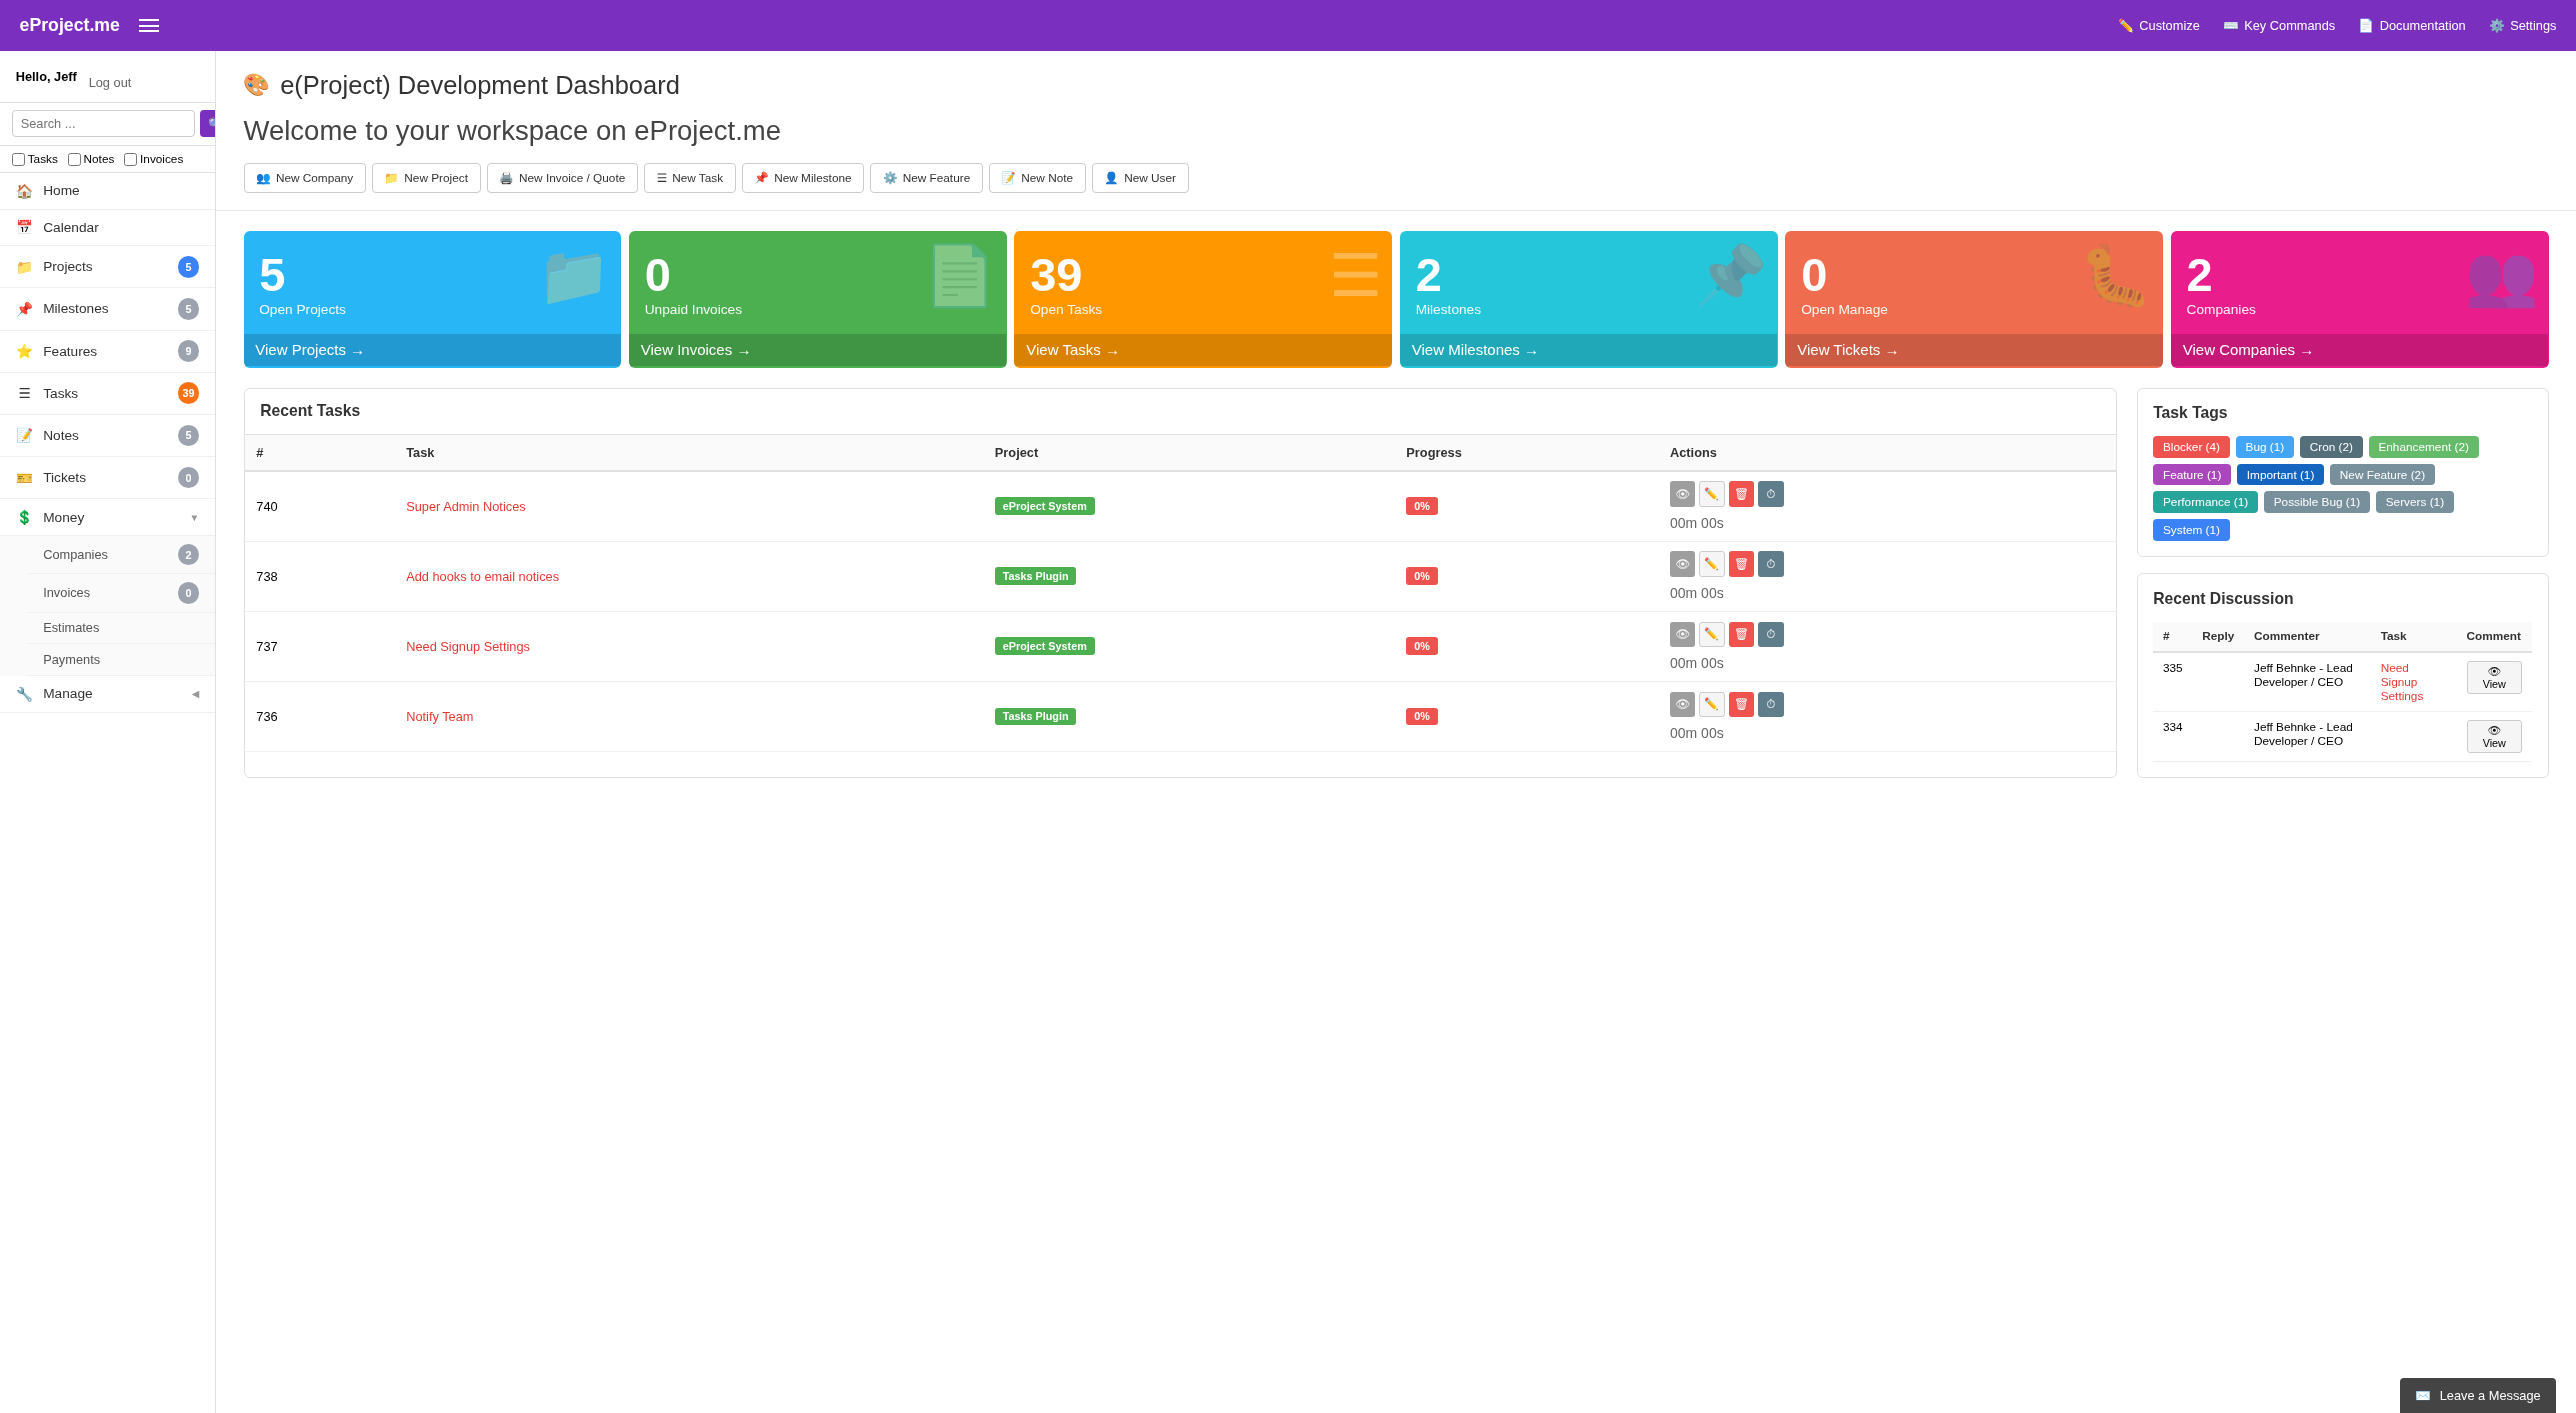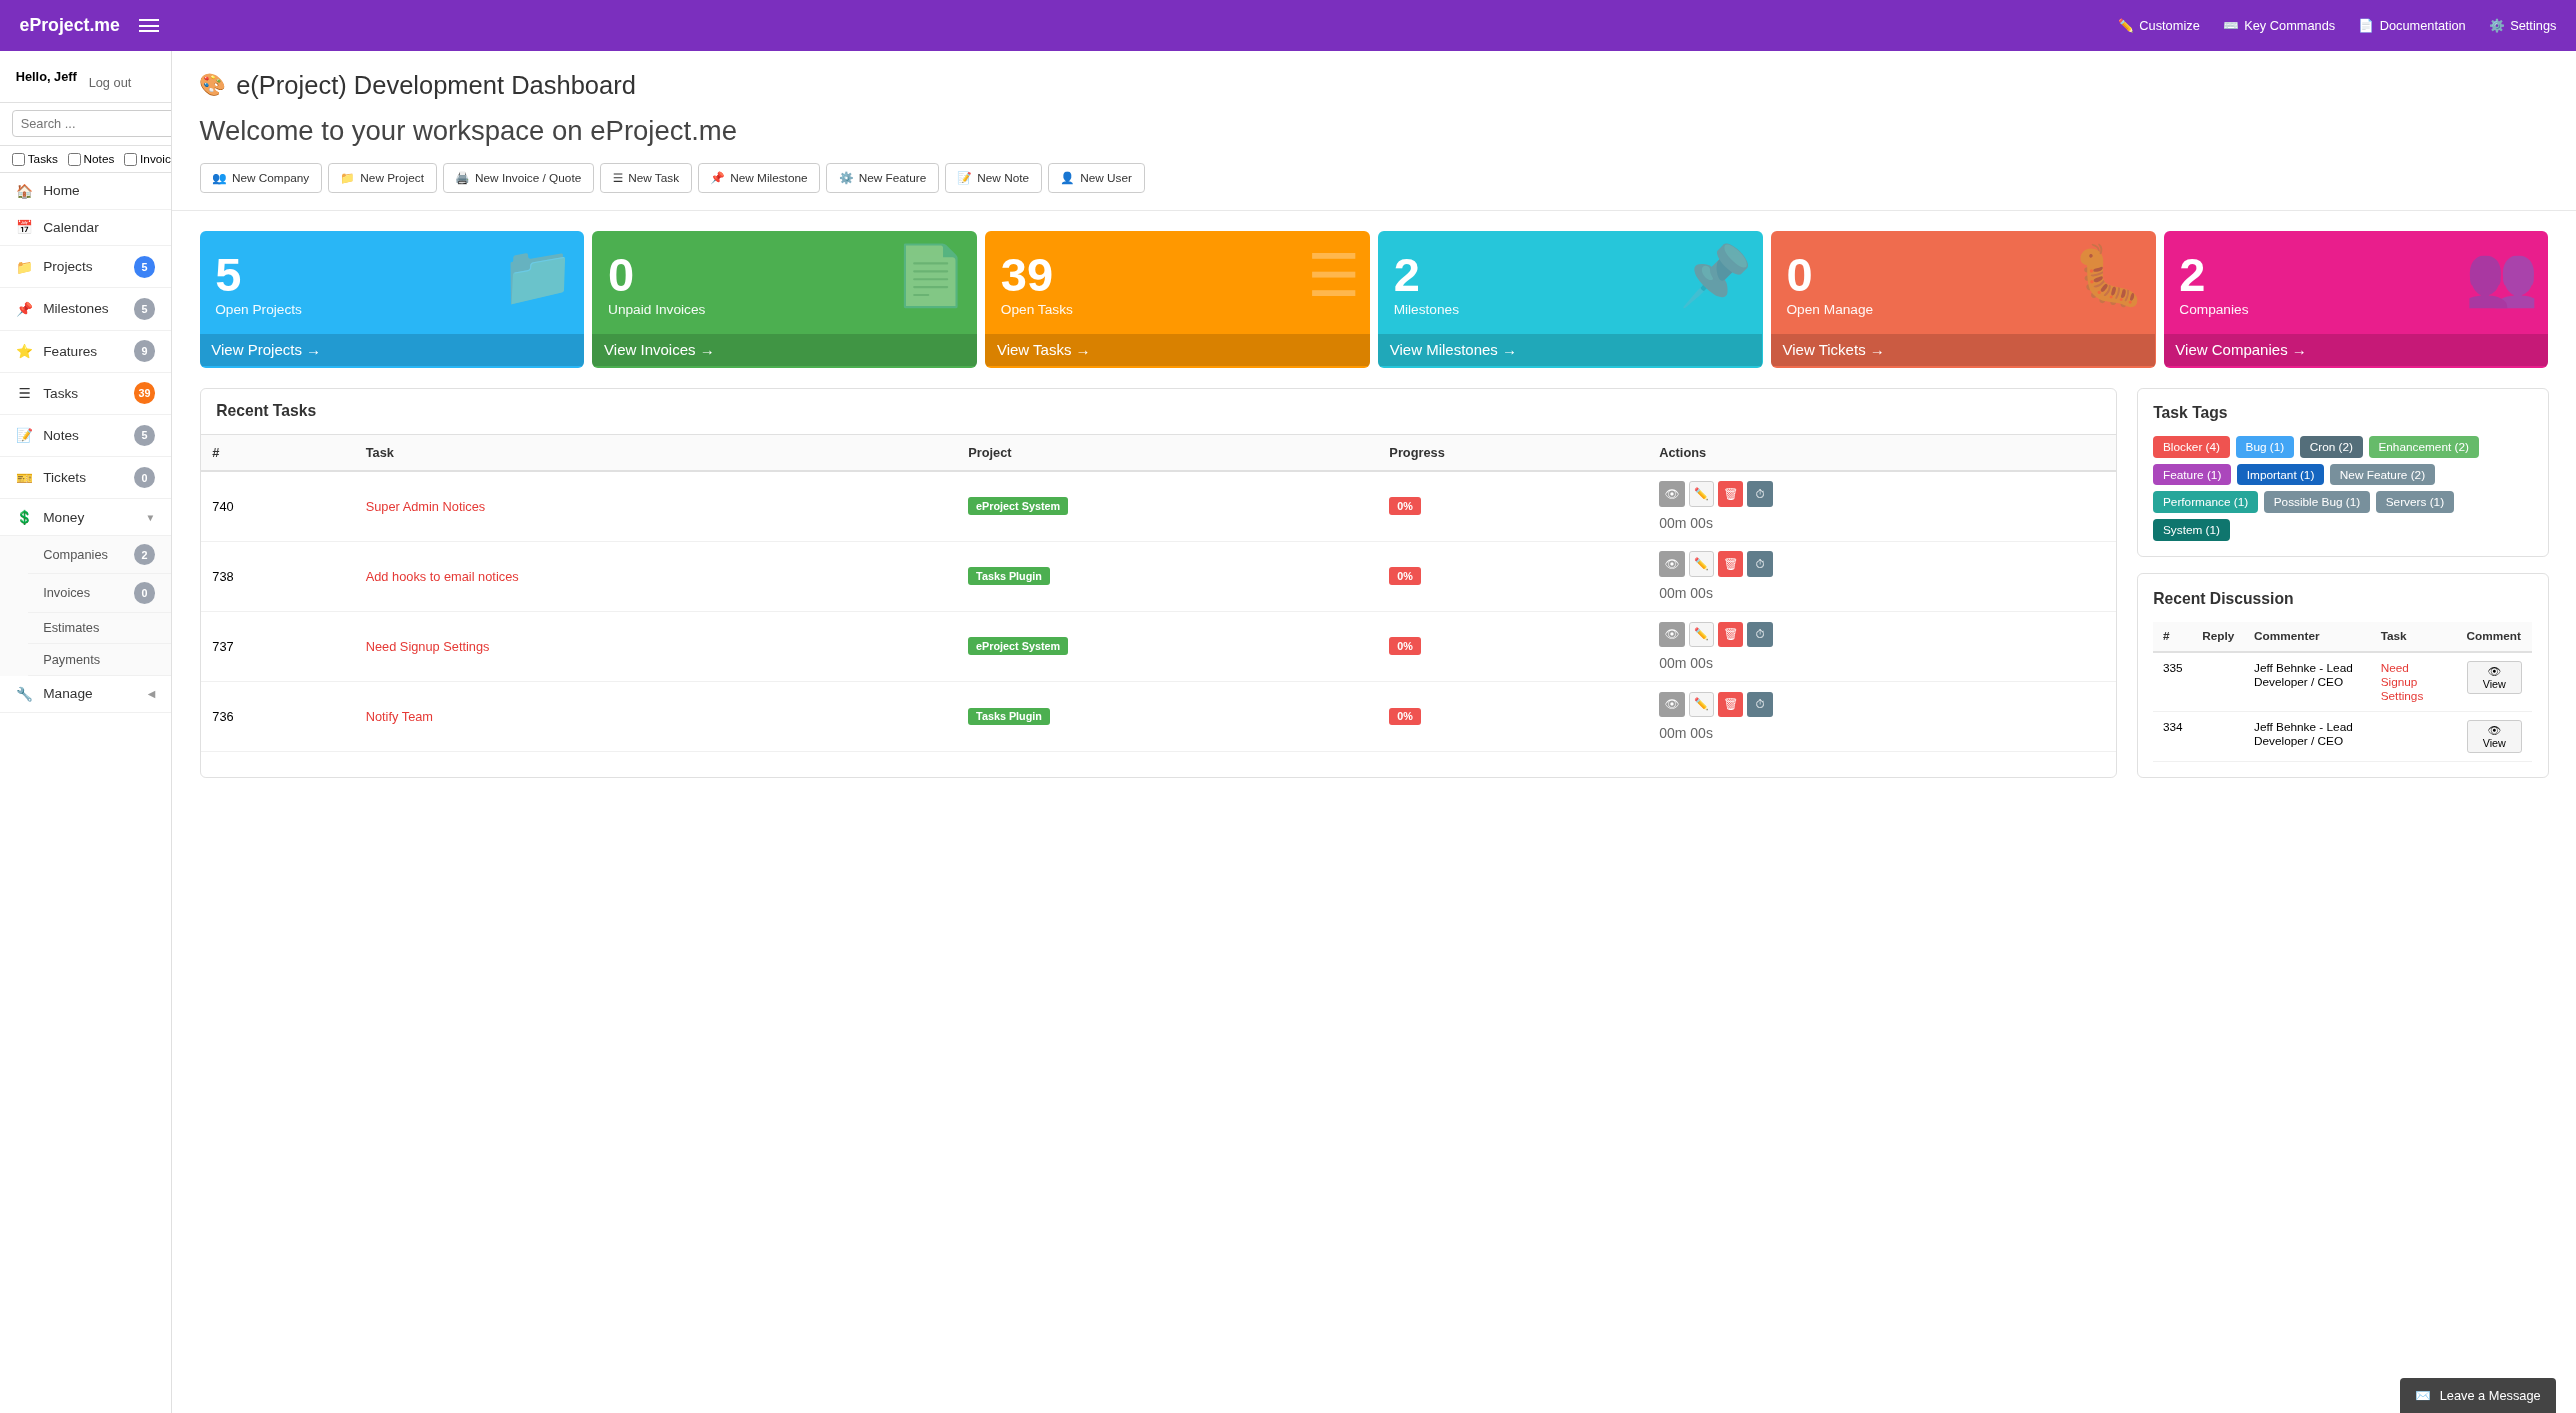--- a/index.html
+++ b/index.html
@@ -21,21 +21,21 @@
     .hamburger { display: flex; flex-direction: column; gap: 3.9px; cursor: pointer; }
     .hamburger span { width: 19.6px; height: 2px; background: white; display: block; }
     .top-nav-right { display: flex; align-items: center; gap: 23.6px; font-size: 12.8px; }
     .top-nav-right a { color: white; text-decoration: none; display: flex; align-items: center; gap: 4.9px; }
 
     
     .main-layout { display: flex; flex: 1; overflow: hidden; }
 
     
     .sidebar {
-      width: 172px;
+      width: 216px;
       background: white;
       border-right: 1px solid #e0e0e0;
       display: flex;
       flex-direction: column;
       flex-shrink: 0;
       overflow-y: auto;
     }
     .sidebar-user { padding: 11.8px 15.7px; display: flex; align-items: center; gap: 11.8px; border-bottom: 1px solid #e0e0e0; font-size: 12.8px; }
     .sidebar-user .hello { font-weight: bold; }
     .sidebar-user .logout { color: #666; cursor: pointer; margin-top: 12px; }
@@ -164,21 +164,21 @@
     .tags-list { display: flex; flex-wrap: wrap; gap: 5.9px; }
     .tag { padding: 3.9px 9.8px; border-radius: 3.9px; font-size: 11.8px; color: white; cursor: pointer; font-weight: 500; }
     .tag-red { background: #EF5350; }
     .tag-blue { background: #42A5F5; }
     .tag-dark { background: #546E7A; }
     .tag-green { background: #66BB6A; }
     .tag-purple { background: #AB47BC; }
     .tag-darkblue { background: #1565C0; }
     .tag-gray { background: #78909C; }
     .tag-teal { background: #26A69A; }
-    .tag-orange { background: #0f766e; }
+    .tag-orange { background: #3b82f6; }
 
     
     .discussion-table { width: 100%; border-collapse: collapse; }
     .discussion-table th { padding: 7.9px 9.8px; text-align: left; font-size: 11.8px; font-weight: bold; color: #333; border-bottom: 2px solid #e0e0e0; background: #fafafa; }
     .discussion-table td { padding: 7.9px 9.8px; font-size: 11.8px; border-bottom: 1px solid #f0f0f0; vertical-align: top; }
     .view-btn { background: #f5f5f5; border: 1px solid #ccc; border-radius: 2.9px; padding: 2.9px 7.9px; font-size: 10.8px; cursor: pointer; display: flex; align-items: center; gap: 2.9px; }
 
     
     .leave-message {
       position: fixed;

